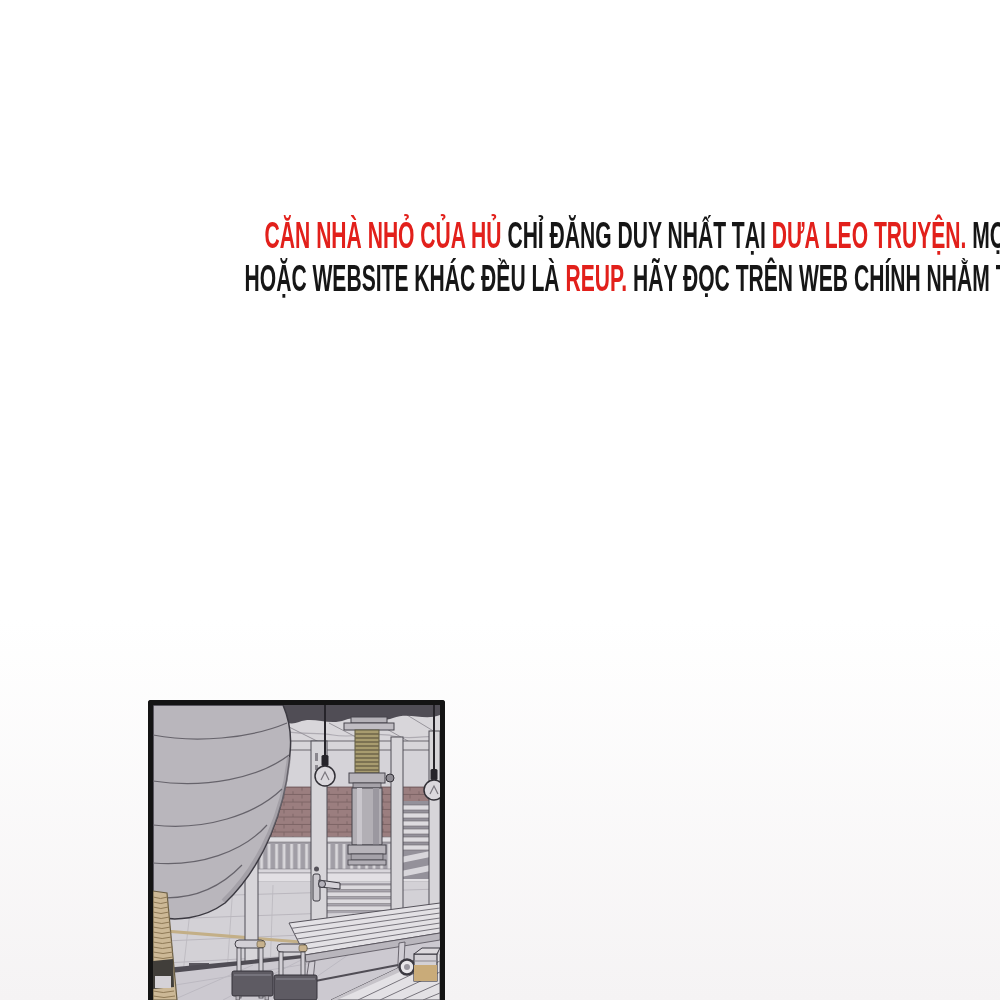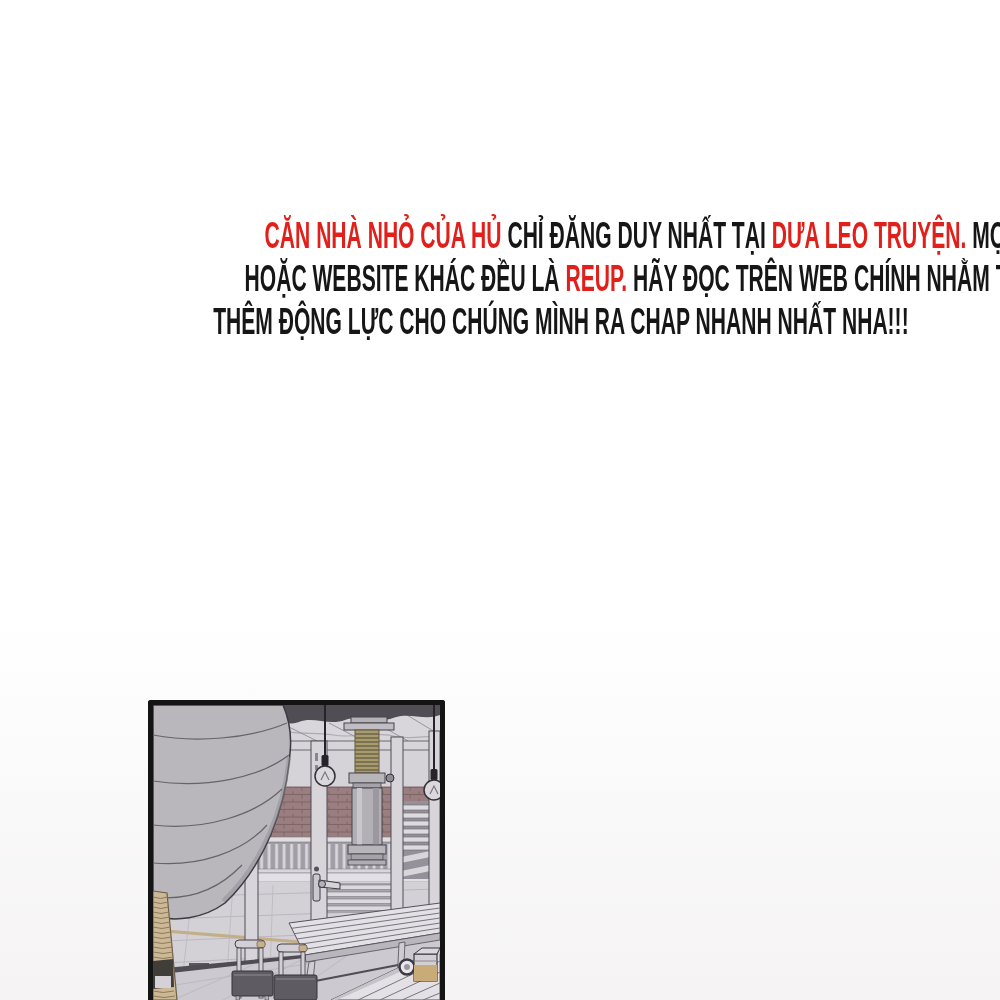--- a/index.html
+++ b/index.html
@@ -22,21 +22,20 @@
     background:#c9c6cd;overflow:hidden;
   }
   .panel svg{display:block;}
 </style>
 </head>
 <body>
 
 <div class="notice">
   <div class="line"><span class="line-inner"><span class="red">CĂN NHÀ NHỎ CỦA HỦ</span><span> CHỈ ĐĂNG DUY NHẤT TẠI </span><span class="red">DƯA LEO TRUYỆN.</span><span> MỌI NỀN TẢNG</span></span></div>
   <div class="line"><span class="line-inner"><span>HOẶC WEBSITE KHÁC ĐỀU LÀ </span><span class="red">REUP.</span><span> HÃY ĐỌC TRÊN WEB CHÍNH NHẰM TIẾP</span></span></div>
-  <div class="line"><span class="line-inner"><span>THÊM ĐỘNG LỰC CHO CHÚNG MÌNH RA CHAP NHANH NHẤT NHA!!!</span></span></div>
 </div>
 
 <div class="panel">
 <svg width="287" height="295" viewBox="0 0 287 295">
   <defs>
     <pattern id="pbrick" patternUnits="userSpaceOnUse" width="18" height="7.5">
       <rect width="18" height="7.5" fill="#9b7e7f"></rect>
       <path d="M0,7 H18" stroke="#7d6465" stroke-width="1" fill="none"></path>
       <path d="M5,0 V3.4 M14,3.8 V7.2" stroke="#7d6465" stroke-width="0.9" fill="none"></path>
     </pattern>

